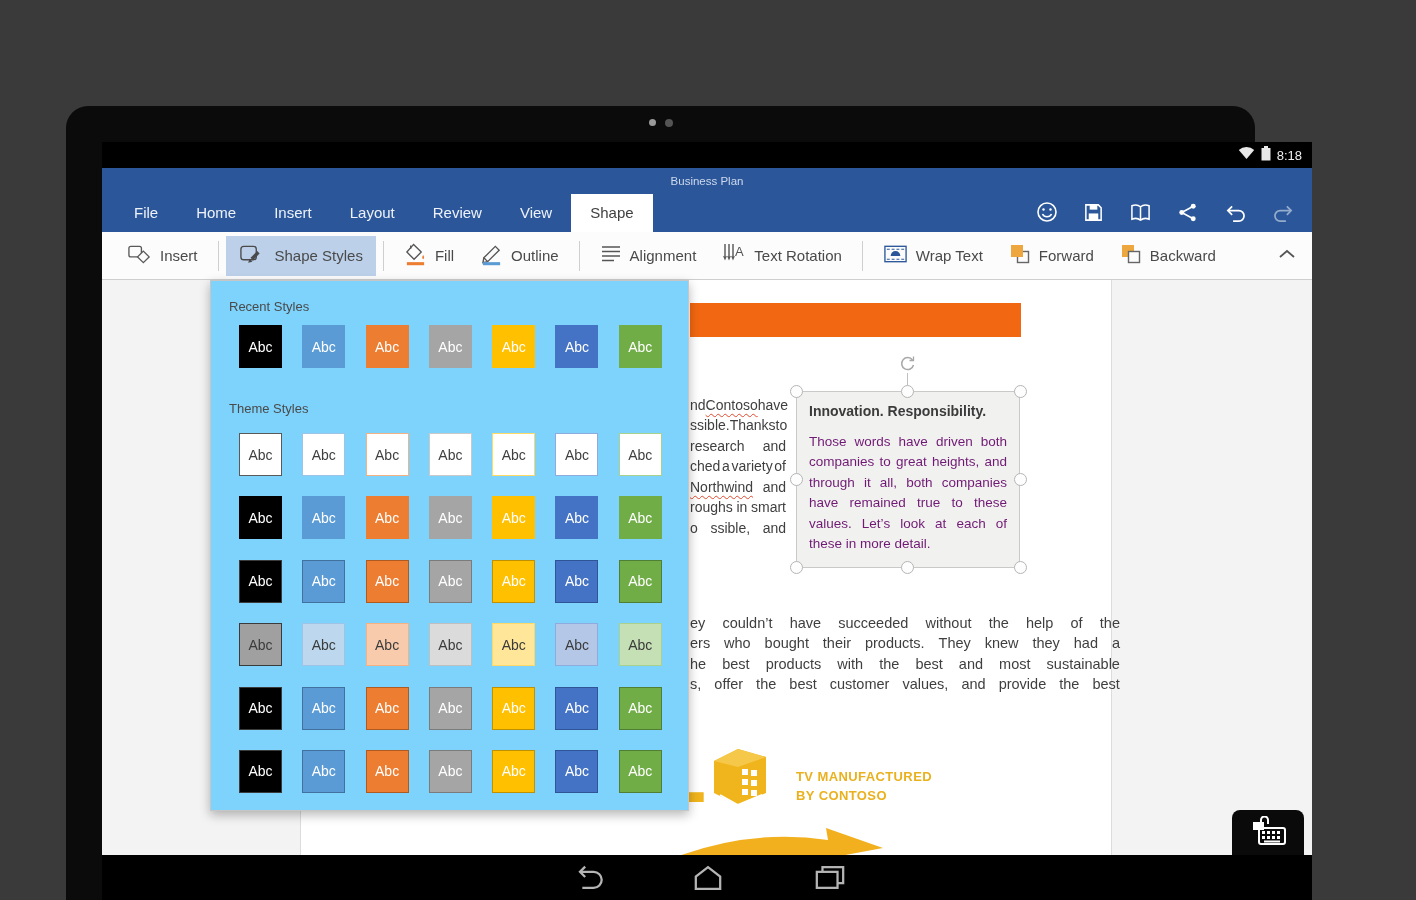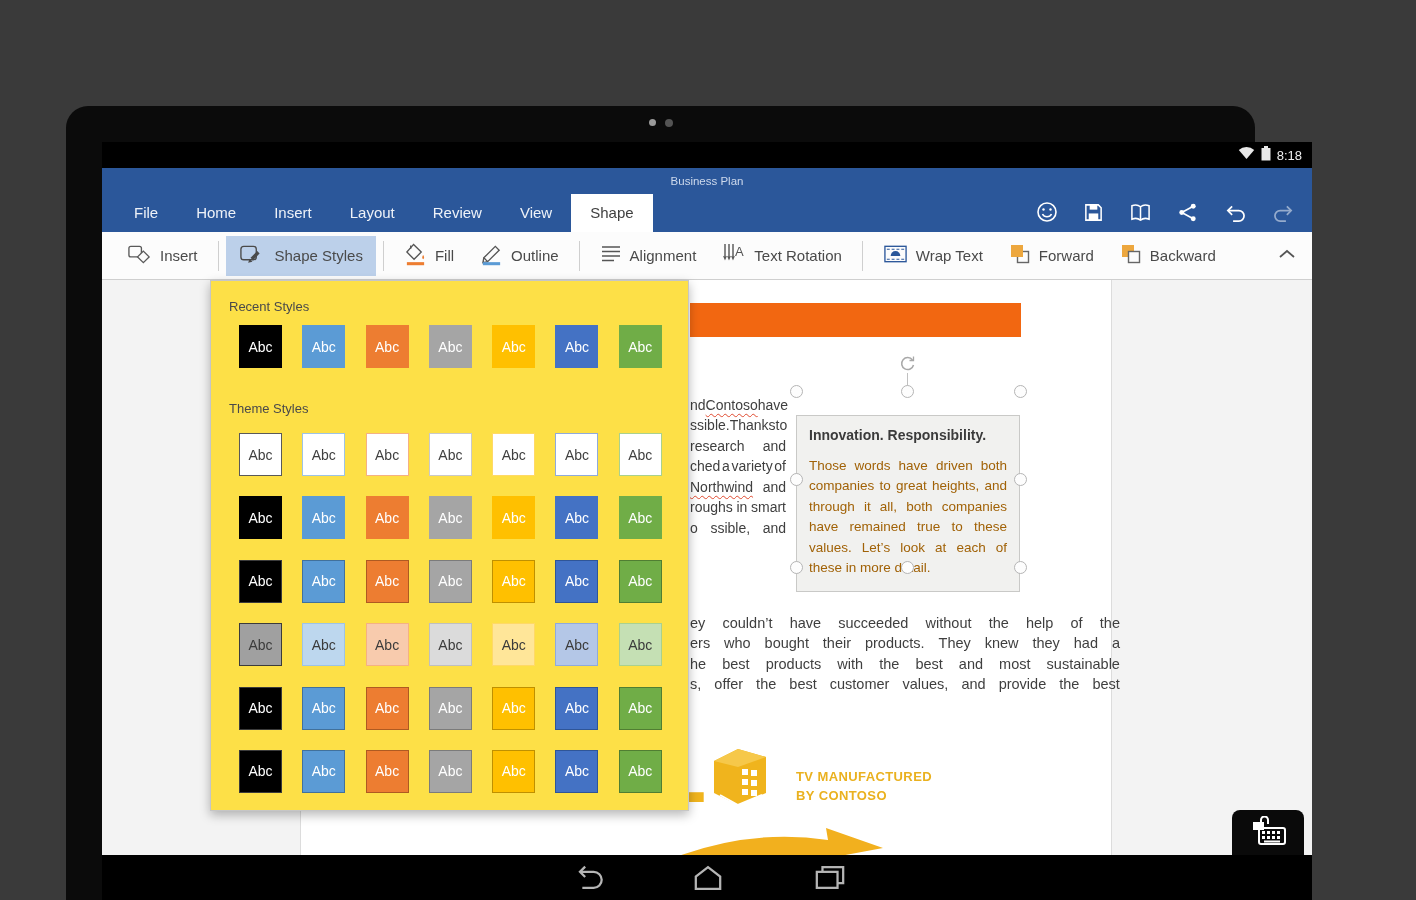--- a/index.html
+++ b/index.html
@@ -51,36 +51,36 @@
   .doc-banner { position:absolute; left:588px; top:23px; width:331px; height:34px; }
 
   .left-column { position:absolute; left:588px; top:112px; width:96px; font-size:14px; color:#3f3f3f; }
   .jline { display:flex; justify-content:space-between; height:20.5px; align-items:flex-end; white-space:nowrap; }
   .para { position:absolute; left:588px; top:330px; width:430px; font-size:14.5px; color:#3f3f3f; }
   .para .jline { height:20.6px; }
   .sp { text-decoration:underline; text-decoration-style:wavy; text-decoration-color:#e04a2f;
     text-decoration-thickness:1px; text-underline-offset:3px; }
 
   .textbox { position:absolute; left:694px; top:111px; width:224px; height:177px;
-    background:#f1f1ef; border:1px solid #c9c9c7; padding:11px 12px;margin-top:24px; }
+    background:#f1f1ef; border:1px solid #c9c9c7; padding:11px 12px; }
   .textbox-title { font-size:14px; font-weight:bold; color:#3b3b3b; margin-bottom:13px; }
-  .textbox-body { font-size:13.5px; line-height:20.4px; color:#a16207; text-align:justify; }
+  .textbox-body { font-size:13.5px; line-height:20.4px; color:#701a75; text-align:justify; }
   .handle { position:absolute; width:13px; height:13px; border-radius:50%;
     background:#fdfdfd; border:1.5px solid #b5b5b5; z-index:5; }
   .rotate-stick { position:absolute; width:1px; height:16px; background:#c0c0c0; }
 
   .numeral-one { position:absolute; left:552px; top:450px; font-size:94px; font-weight:bold;
     color:#f0b41d; line-height:80px; }
   .caption { position:absolute; left:694px; top:487px; font-size:13px; font-weight:bold;
     color:#eab11f; line-height:19px; letter-spacing:.4px; }
   .bldg { position:absolute; left:602px; top:463px; }
   .swoosh { position:absolute; left:566px; top:546px; }
 
   
-  .panel { position:absolute; left:108px; top:138px; width:479px; height:531px; background:#fde047;
+  .panel { position:absolute; left:108px; top:138px; width:479px; height:531px; background:#7dd3fc;
     border:1px solid #c6c6c6; box-shadow:0 4px 10px rgba(0,0,0,.28); z-index:20; }
   .panel-label { position:absolute; left:18px; font-size:13px; color:#4a4a4a; }
   .recent-label { top:18px; }
   .theme-label { top:120px; }
   .swatch-row { position:absolute; left:28px; display:flex; gap:20.3px; }
   .recent-row { top:44px; }
   .theme-grid { position:absolute; left:28px; top:152px; display:flex; flex-direction:column; gap:20.4px; }
   .theme-grid .swatch-row { position:static; }
   .swatch { width:43px; height:43px; display:flex; align-items:center; justify-content:center;
     font-size:14px; cursor:pointer; }

